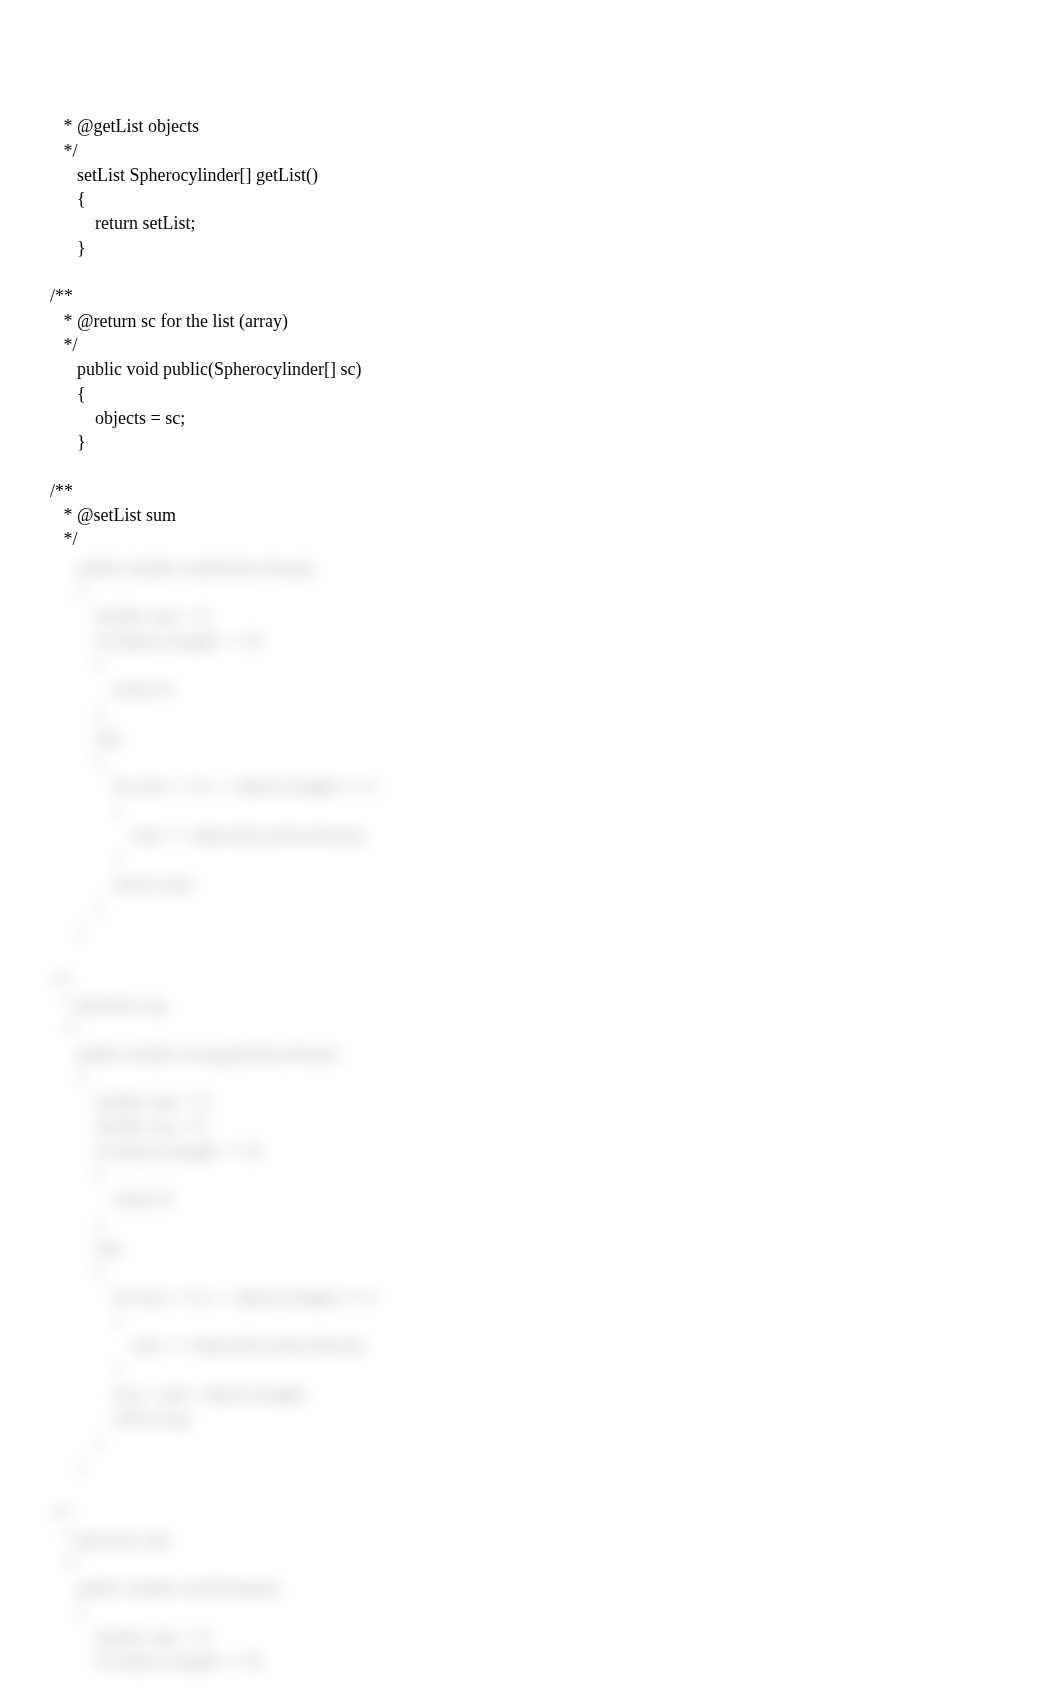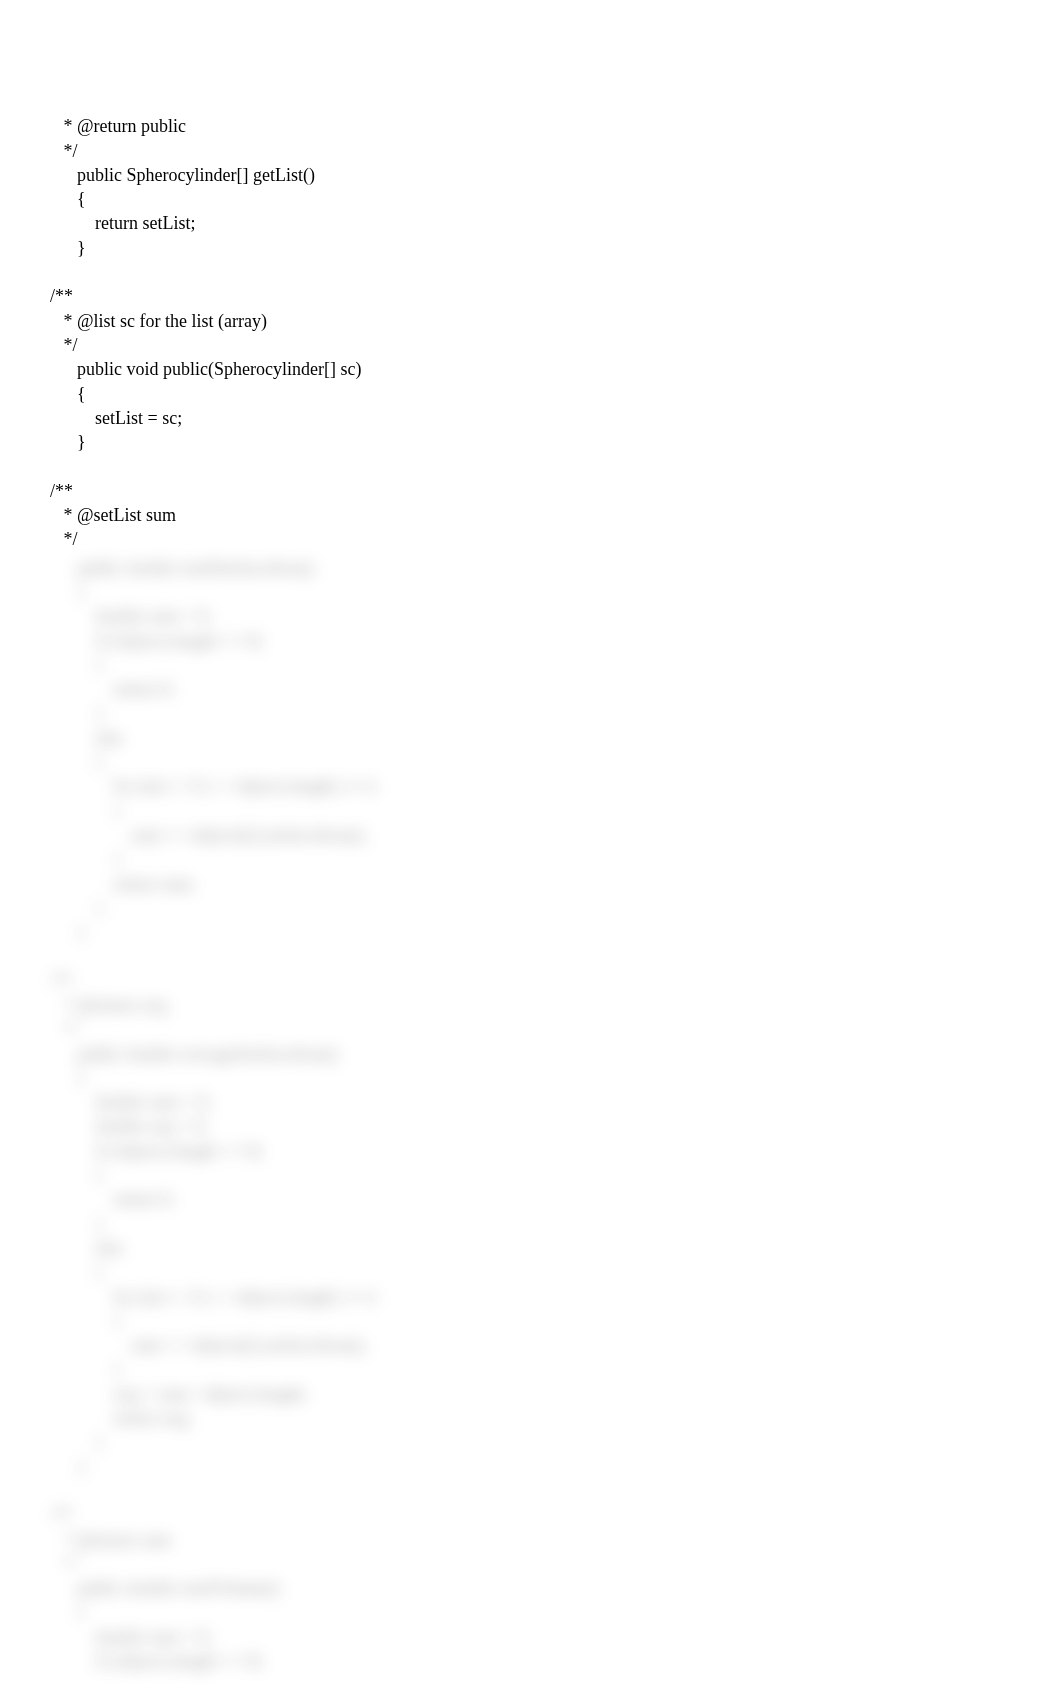--- a/index.html
+++ b/index.html
@@ -28,33 +28,33 @@
       color: #555;
       white-space: pre;
       font-family: "Times New Roman", Times, serif;
       margin-top: 4px;
     }
   </style>
 </head>
 <body>
 
 <div class="code-block">
-<span>   * @return public</span>
+<span>   * @getList objects</span>
 <span>   */</span>
-<span>      public Spherocylinder[] getList()</span>
+<span>      setList Spherocylinder[] getList()</span>
 <span>      {</span>
 <span>          return setList;</span>
 <span>      }</span>
 <span></span>
 <span>/**</span>
-<span>   * @list sc for the list (array)</span>
+<span>   * @return sc for the list (array)</span>
 <span>   */</span>
 <span>      public void public(Spherocylinder[] sc)</span>
 <span>      {</span>
-<span>          setList = sc;</span>
+<span>          objects = sc;</span>
 <span>      }</span>
 <span></span>
 <span>/**</span>
 <span>   * @setList sum</span>
 <span>   */</span>
 </div>
 
 <div class="blurred-section">      public double totalSurfaceArea()
       {
           double sum = 0;

